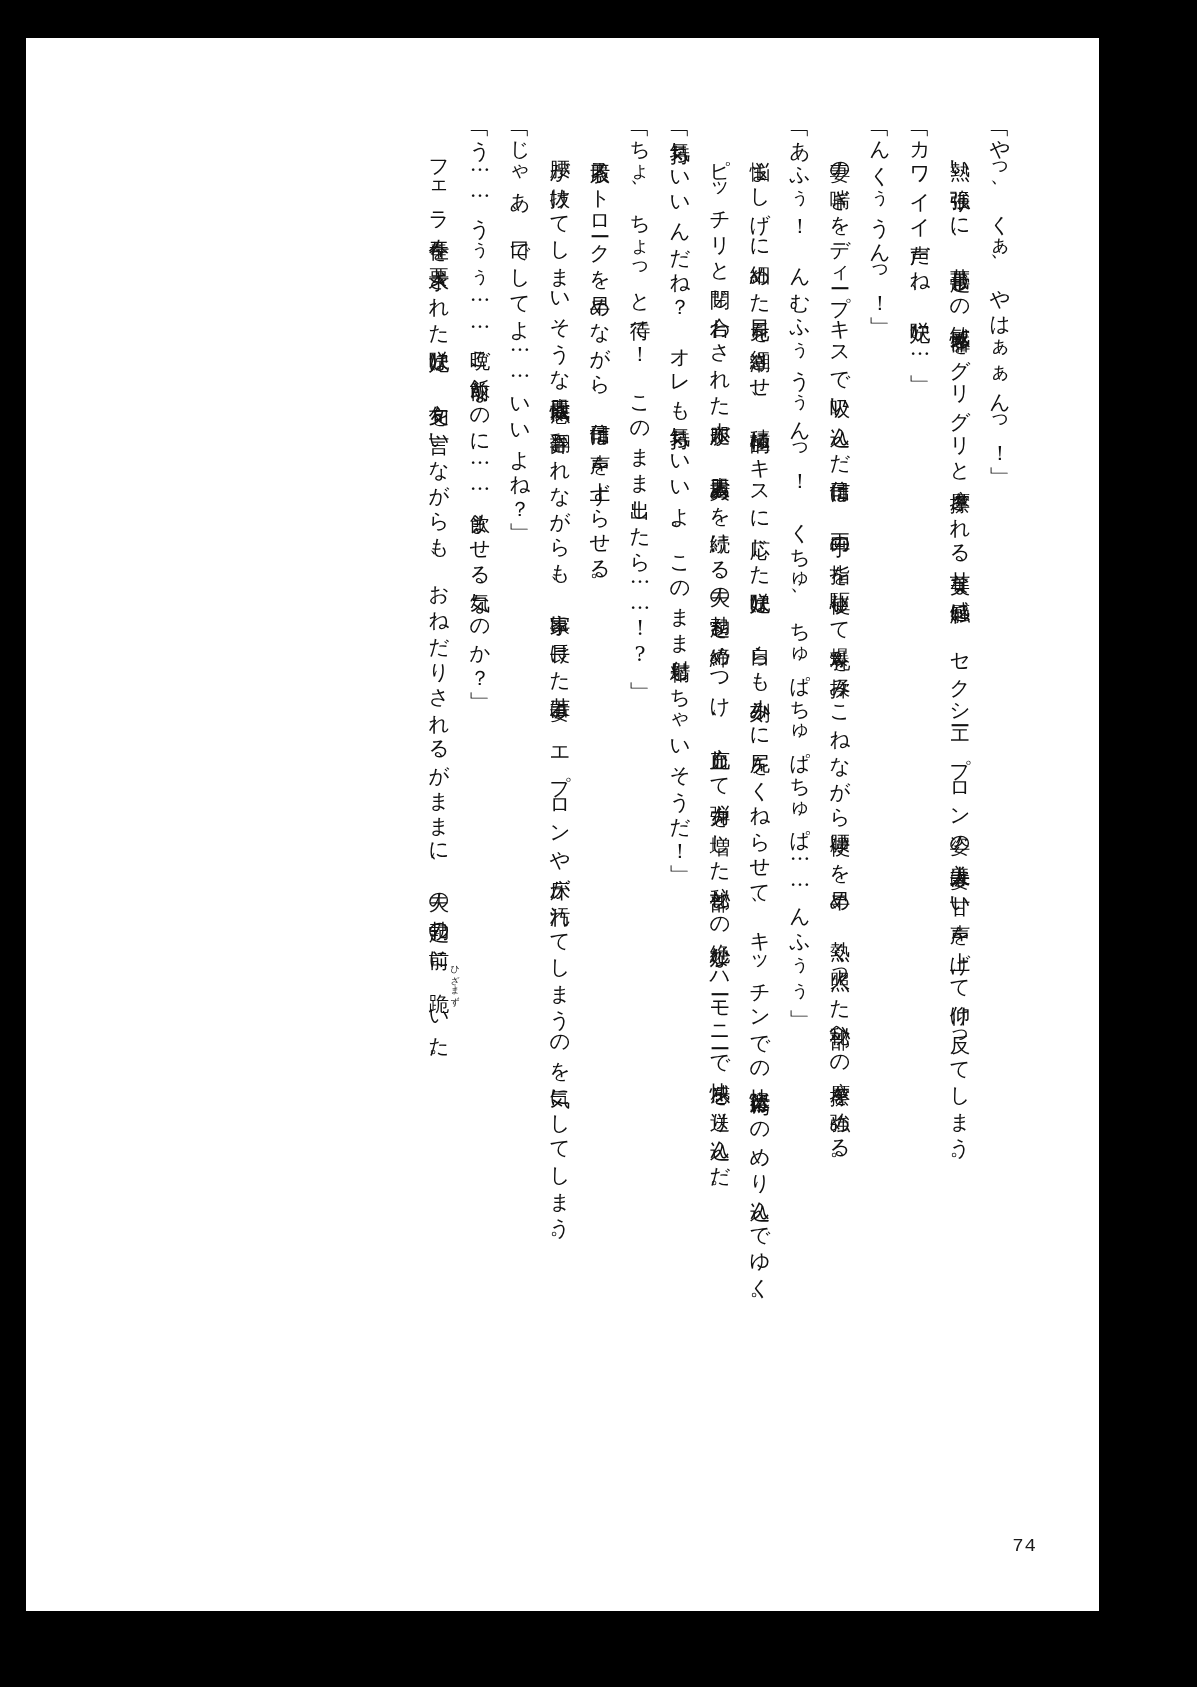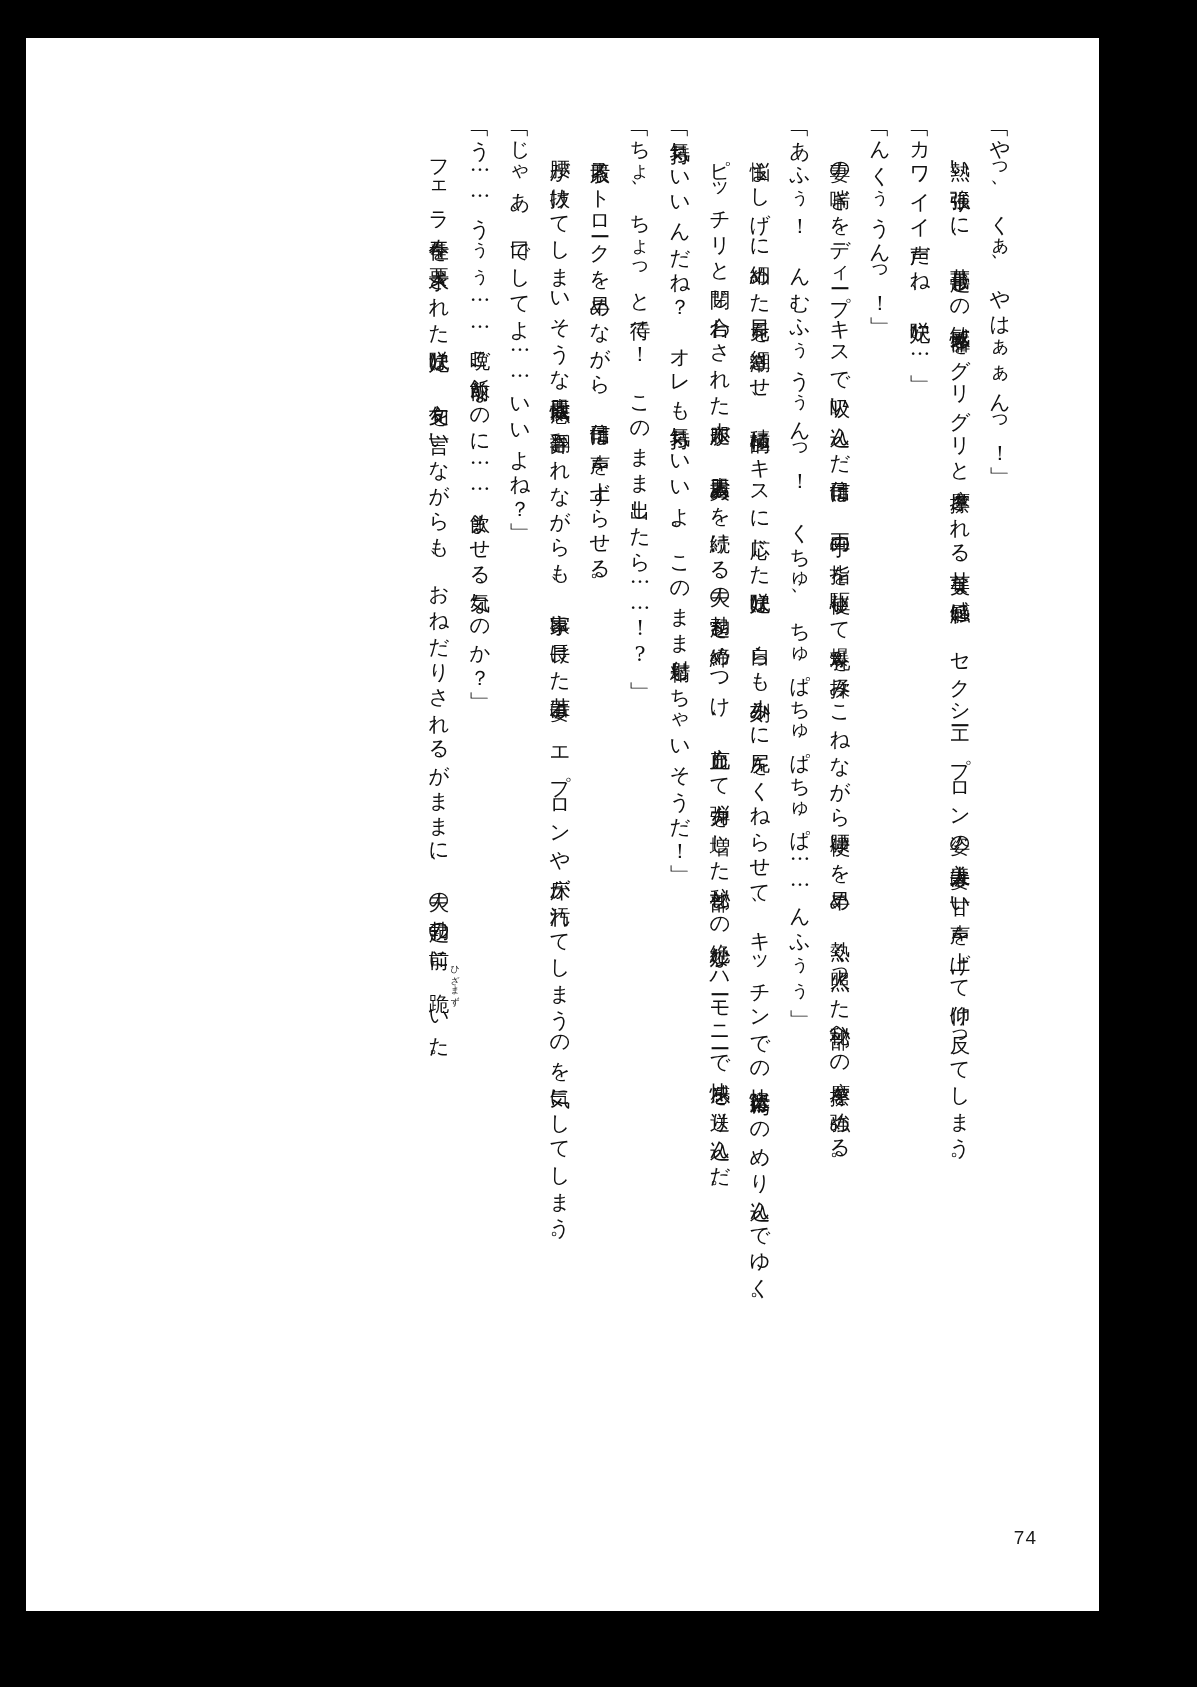--- a/index.html
+++ b/index.html
@@ -54,22 +54,22 @@
   ruby {
     ruby-position: over;
   }
   rt {
     font-size: 9px;
     letter-spacing: 0;
   }
   .page-number {
     position: absolute;
     right: 62px;
-    bottom: 62px;
-    font-family: Liberation Sans, sans-serif;
+    bottom: 54px;
+    font-family: Liberation Mono, monospace;
     font-size: 19px;
     color: #1a1a1a;
     letter-spacing: 1px;
   }
 </style>
 </head>
 <body>
 
 <div class="page">
   <div class="paper">

